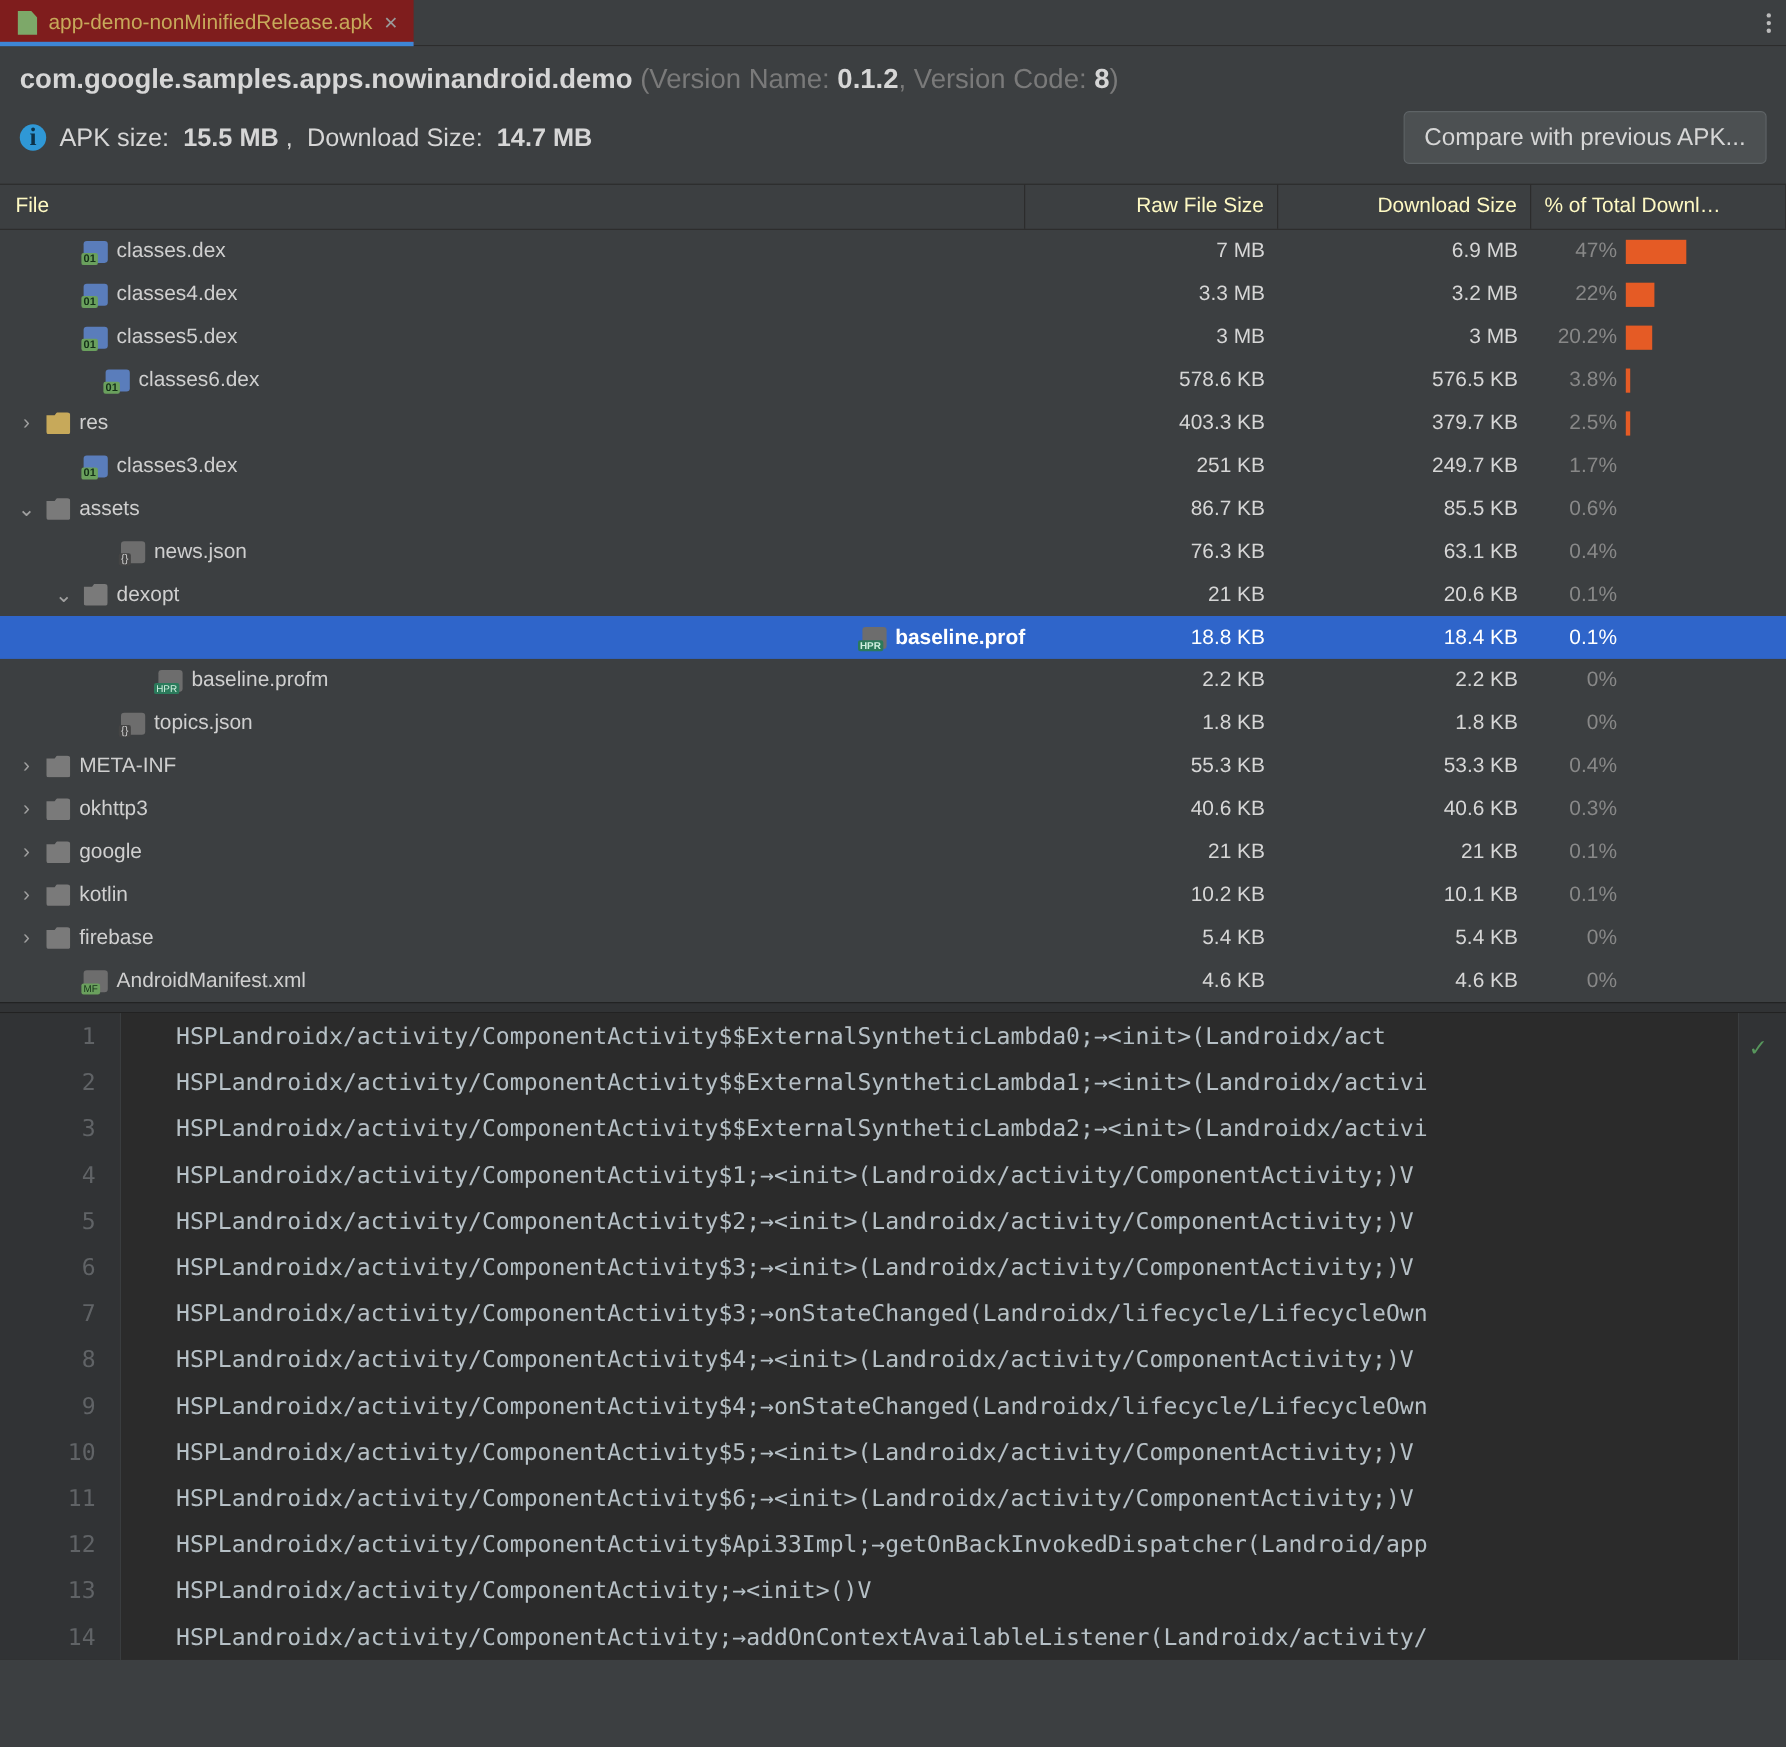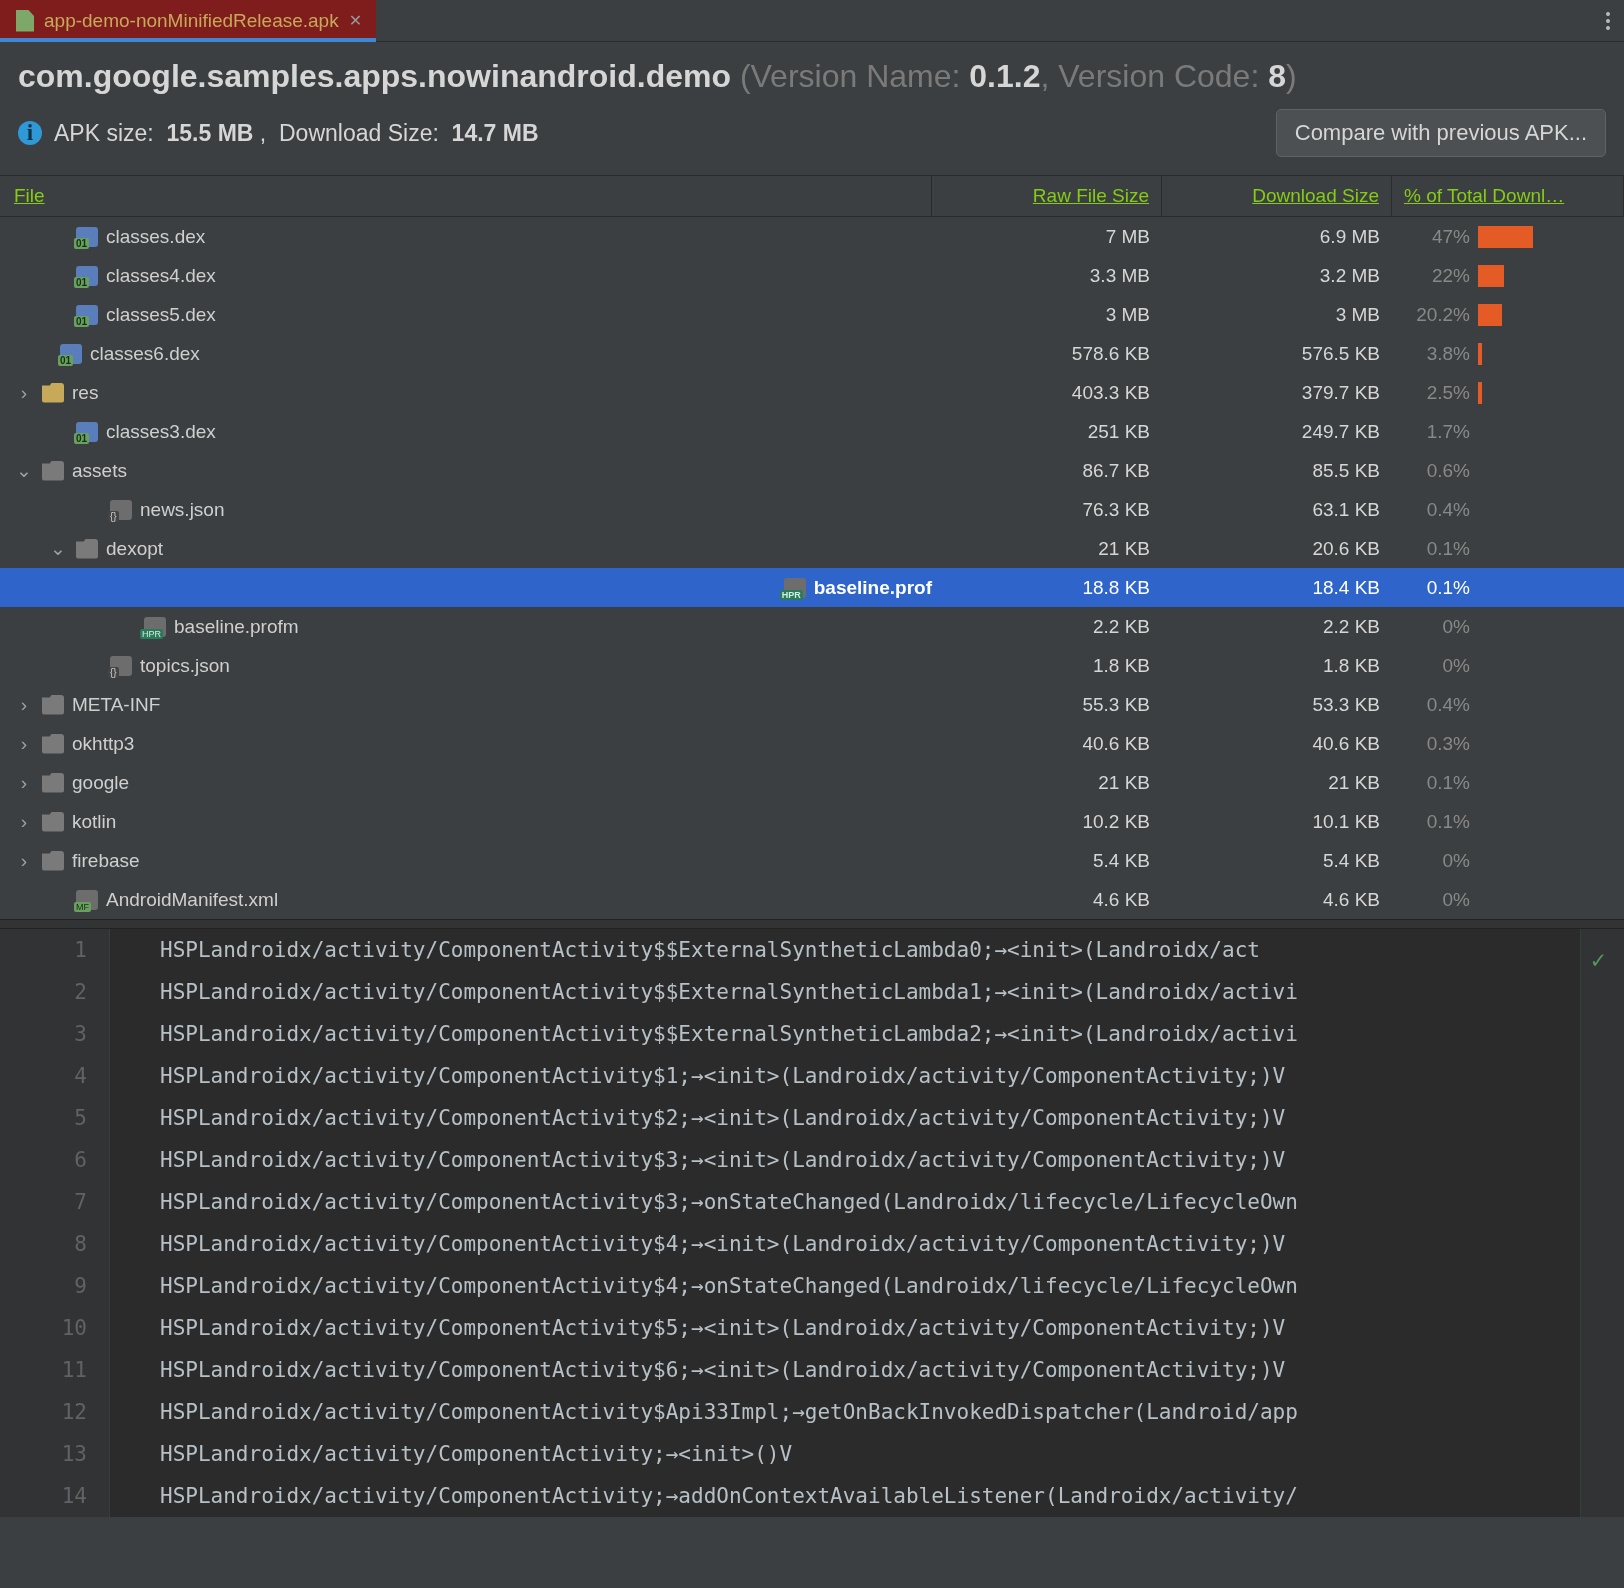--- a/index.html
+++ b/index.html
@@ -45,21 +45,21 @@
   }
   .vkebab { display: inline-flex; flex-direction: column; gap: 3px; }
   .vkebab i { width: 4px; height: 4px; background: #bbbbbb; border-radius: 50%; display: block; }
 
   
   .header {
     padding: 16px 18px 18px 18px;
     background: #3c3f41;
   }
   .pkg-line {
-    font-size: 32px;
+    font-size: 25px;
     display: flex; flex-wrap: wrap; align-items: baseline;
   }
   .pkg-line .pkg { color: #d6d6d6; font-weight: 600; }
   .pkg-line .dim { color: #7a7a7a; }
   .pkg-line .num { color: #d6d6d6; font-weight: 600; }
 
   .size-row {
     display: flex; align-items: center; gap: 12px;
     margin-top: 14px;
     font-size: 23px;
@@ -86,23 +86,22 @@
     height: 42px;
     background: #3c3f41;
     border-top: 1px solid #2b2b2b;
     border-bottom: 1px solid #2b2b2b;
     display: grid;
     grid-template-columns: 932px 230px 230px 232px;
   }
   .colhead > div {
     display: flex; align-items: center;
     border-right: 1px solid #2b2b2b;
-    color: #84cc16;
+    color: #fef9c3;
     padding: 0 12px;
-    text-decoration: underline;
   }
   .colhead > div:first-child { padding-left: 14px; }
   .colhead > div.r { justify-content: flex-end; }
 
   
   .tree {
     background: #3c3f41;
   }
   .row {
     height: 39px;
@@ -299,21 +298,21 @@
       <div class="cell r">3 MB</div>
       <div class="cell r">3 MB</div>
       <div class="pct-col">
         <span class="pct-label">20.2%</span>
         <span class="pct-bar-wrap">
           <span class="pct-bar" style="display: block; width: 23.6383px;"></span>
         </span>
       </div>
     </div>
     <div class="row">
-      <div class="namecell" style="padding-left: 32px;">
+      <div class="namecell" style="padding-left: 68px;">
         <span class="chev none" style="transform: none;">›</span>
         <span class="icon dex"></span>
         <span>classes6.dex</span>
       </div>
       <div class="cell r">578.6 KB</div>
       <div class="cell r">576.5 KB</div>
       <div class="pct-col">
         <span class="pct-label">3.8%</span>
         <span class="pct-bar-wrap">
           <span class="pct-bar" style="display: block; width: 4.44681px;"></span>

